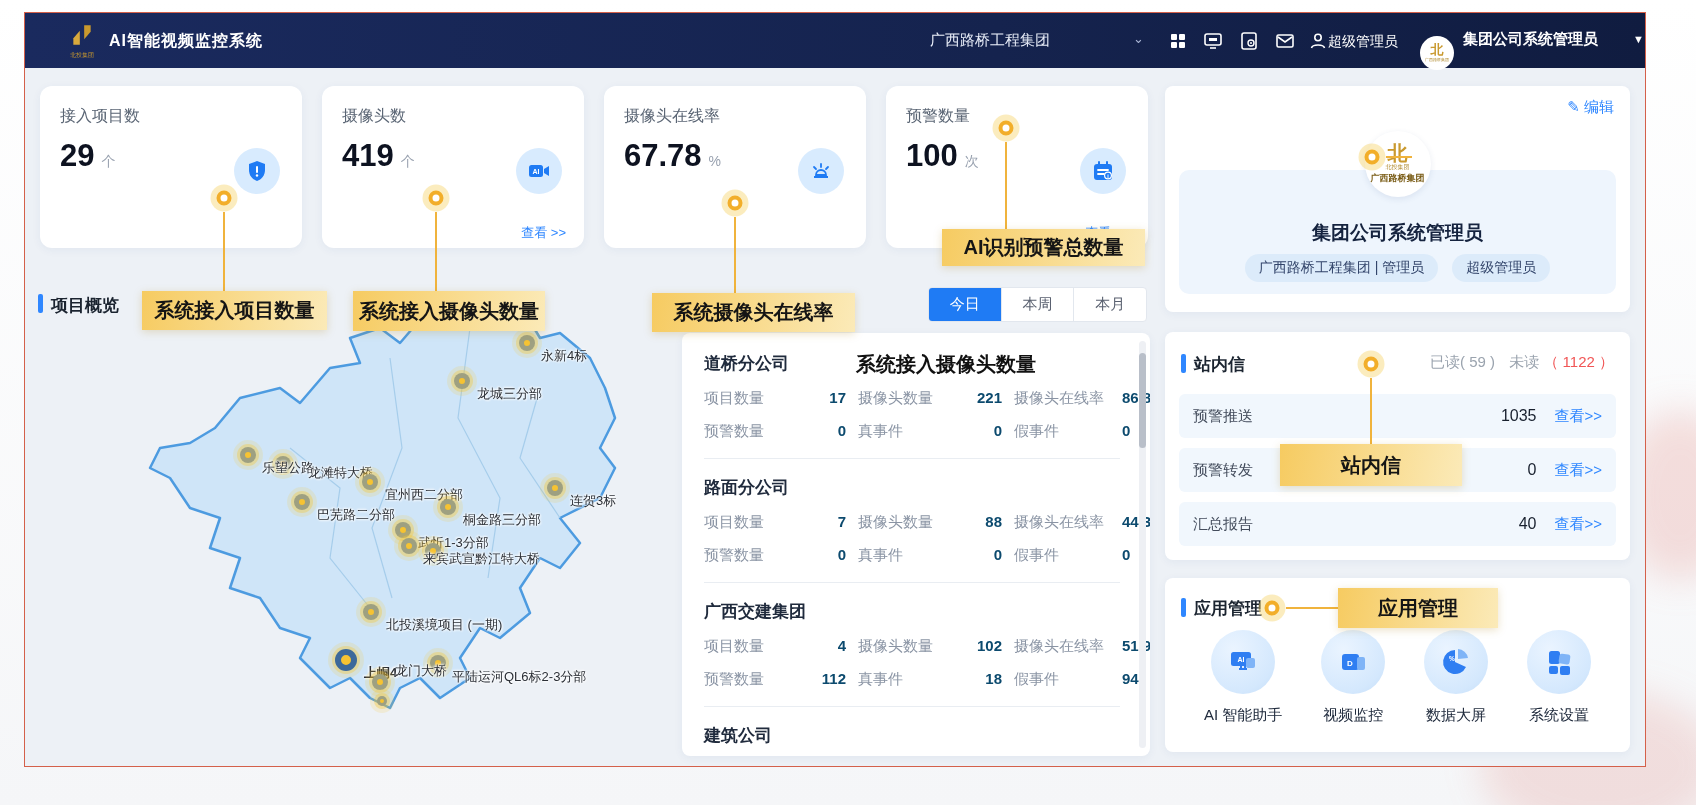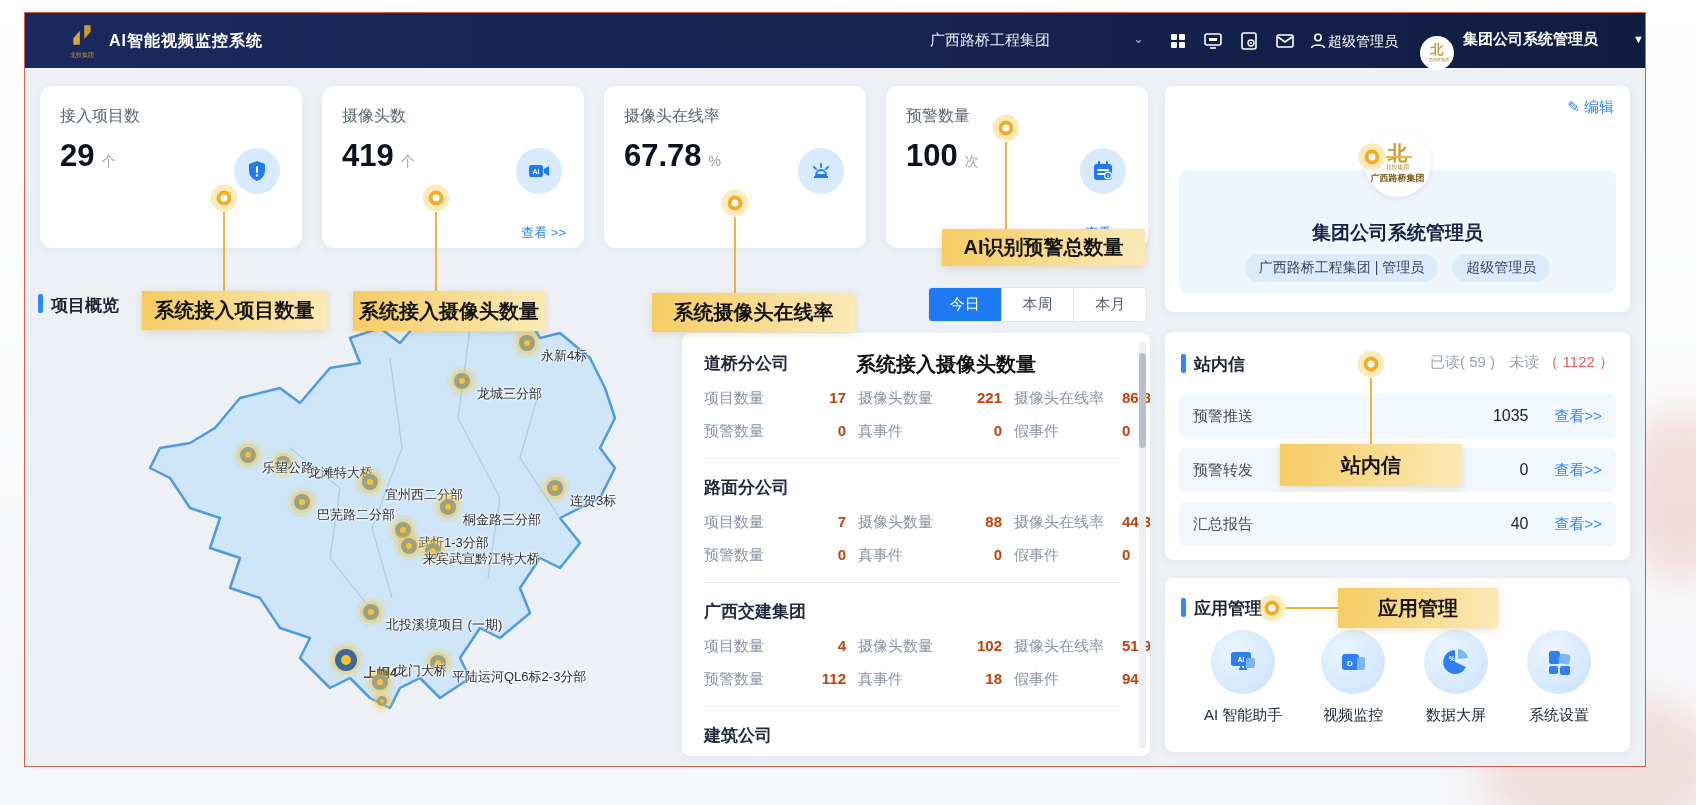--- a/index.html
+++ b/index.html
@@ -64,21 +64,21 @@
   .tab.active { background:#1f7bf4; color:#fff; }
 
   
   .clist { position:absolute; left:682px; top:333px; width:468px; height:423px; background:#fff;
            border-radius:8px; box-shadow:0 2px 10px rgba(40,70,130,.06); overflow:hidden;
            padding:15px 30px 0 22px; }
   .cname { font-size:17px; font-weight:bold; color:#202b3d; margin-top:4px; }
   .crow { display:grid; grid-template-columns:80px 50px 88px 44px 96px 1fr; column-gap:12px;
           margin-top:14px; font-size:15px; }
   .clab { color:#8a94a4; }
-  .cval { color:#c2410c; font-weight:bold; text-align:right; }
+  .cval { color:#0c4a6e; font-weight:bold; text-align:right; }
   .cdiv { border:none; border-top:1px solid #e9edf2; margin:17px 0 17px 0; }
   .sb-track { position:absolute; right:4px; top:8px; width:7px; height:407px; background:#eef0f4; border-radius:4px; }
   .sb-thumb { position:absolute; right:0; top:12px; width:7px; height:95px; background:#b9bfc9; border-radius:4px; cursor:pointer; }
 
   
   .rcard { position:absolute; left:1165px; width:465px; background:#fff; border-radius:8px;
            box-shadow:0 2px 10px rgba(40,70,130,.06); }
   .edit-link { position:absolute; right:16px; top:12px; font-size:15px; color:#2f87ff; cursor:pointer; }
   .pf-panel { position:absolute; left:14px; top:84px; width:437px; height:124px; background:#eef5fd; border-radius:10px; }
   .pf-avatar { position:absolute; left:50%; top:45px; transform:translateX(-50%); width:66px; height:66px;
@@ -90,21 +90,21 @@
   .pf-name { position:absolute; left:0; top:134px; width:100%; text-align:center; font-size:19px;
              font-weight:bold; color:#15233f; }
   .pf-tags { position:absolute; left:0; top:168px; width:100%; display:flex; justify-content:center; gap:14px; }
   .pf-tag { background:#dcebfa; color:#33456b; font-size:14px; padding:5px 14px; border-radius:15px; }
 
   .msg-hdr-right { position:absolute; right:16px; top:21px; font-size:15px; }
   .msg-read { color:#9aa3ae; }
   .msg-unread-label { color:#9aa3ae; margin-left:10px; }
   .msg-unread-count { color:#f15656; }
   .msg-row { position:absolute; left:14px; width:437px; height:44px; background:#f1f7fd; border-radius:6px;
-             display:flex; align-items:center; padding:0 14px; cursor:pointer;gap:8px; }
+             display:flex; align-items:center; padding:0 14px; cursor:pointer; }
   .msg-label { font-size:15px; color:#434c5c; flex:1; }
   .msg-count { font-size:16px; color:#18202e; margin-right:18px; }
   .msg-link { font-size:15px; color:#2f87ff; cursor:pointer; }
 
   .apps-row { position:absolute; left:0; top:52px; width:100%; display:flex; justify-content:space-evenly; }
   .app { display:flex; flex-direction:column; align-items:center; cursor:pointer; }
   .app-circ { width:64px; height:64px; border-radius:50%;
               background:radial-gradient(circle at 35% 30%, #eaf4ff 0%, #d4e8fd 70%, #c4ddf8 100%);
               display:flex; align-items:center; justify-content:center; }
   .app-label { margin-top:12px; font-size:15px; color:#202b3d; }

